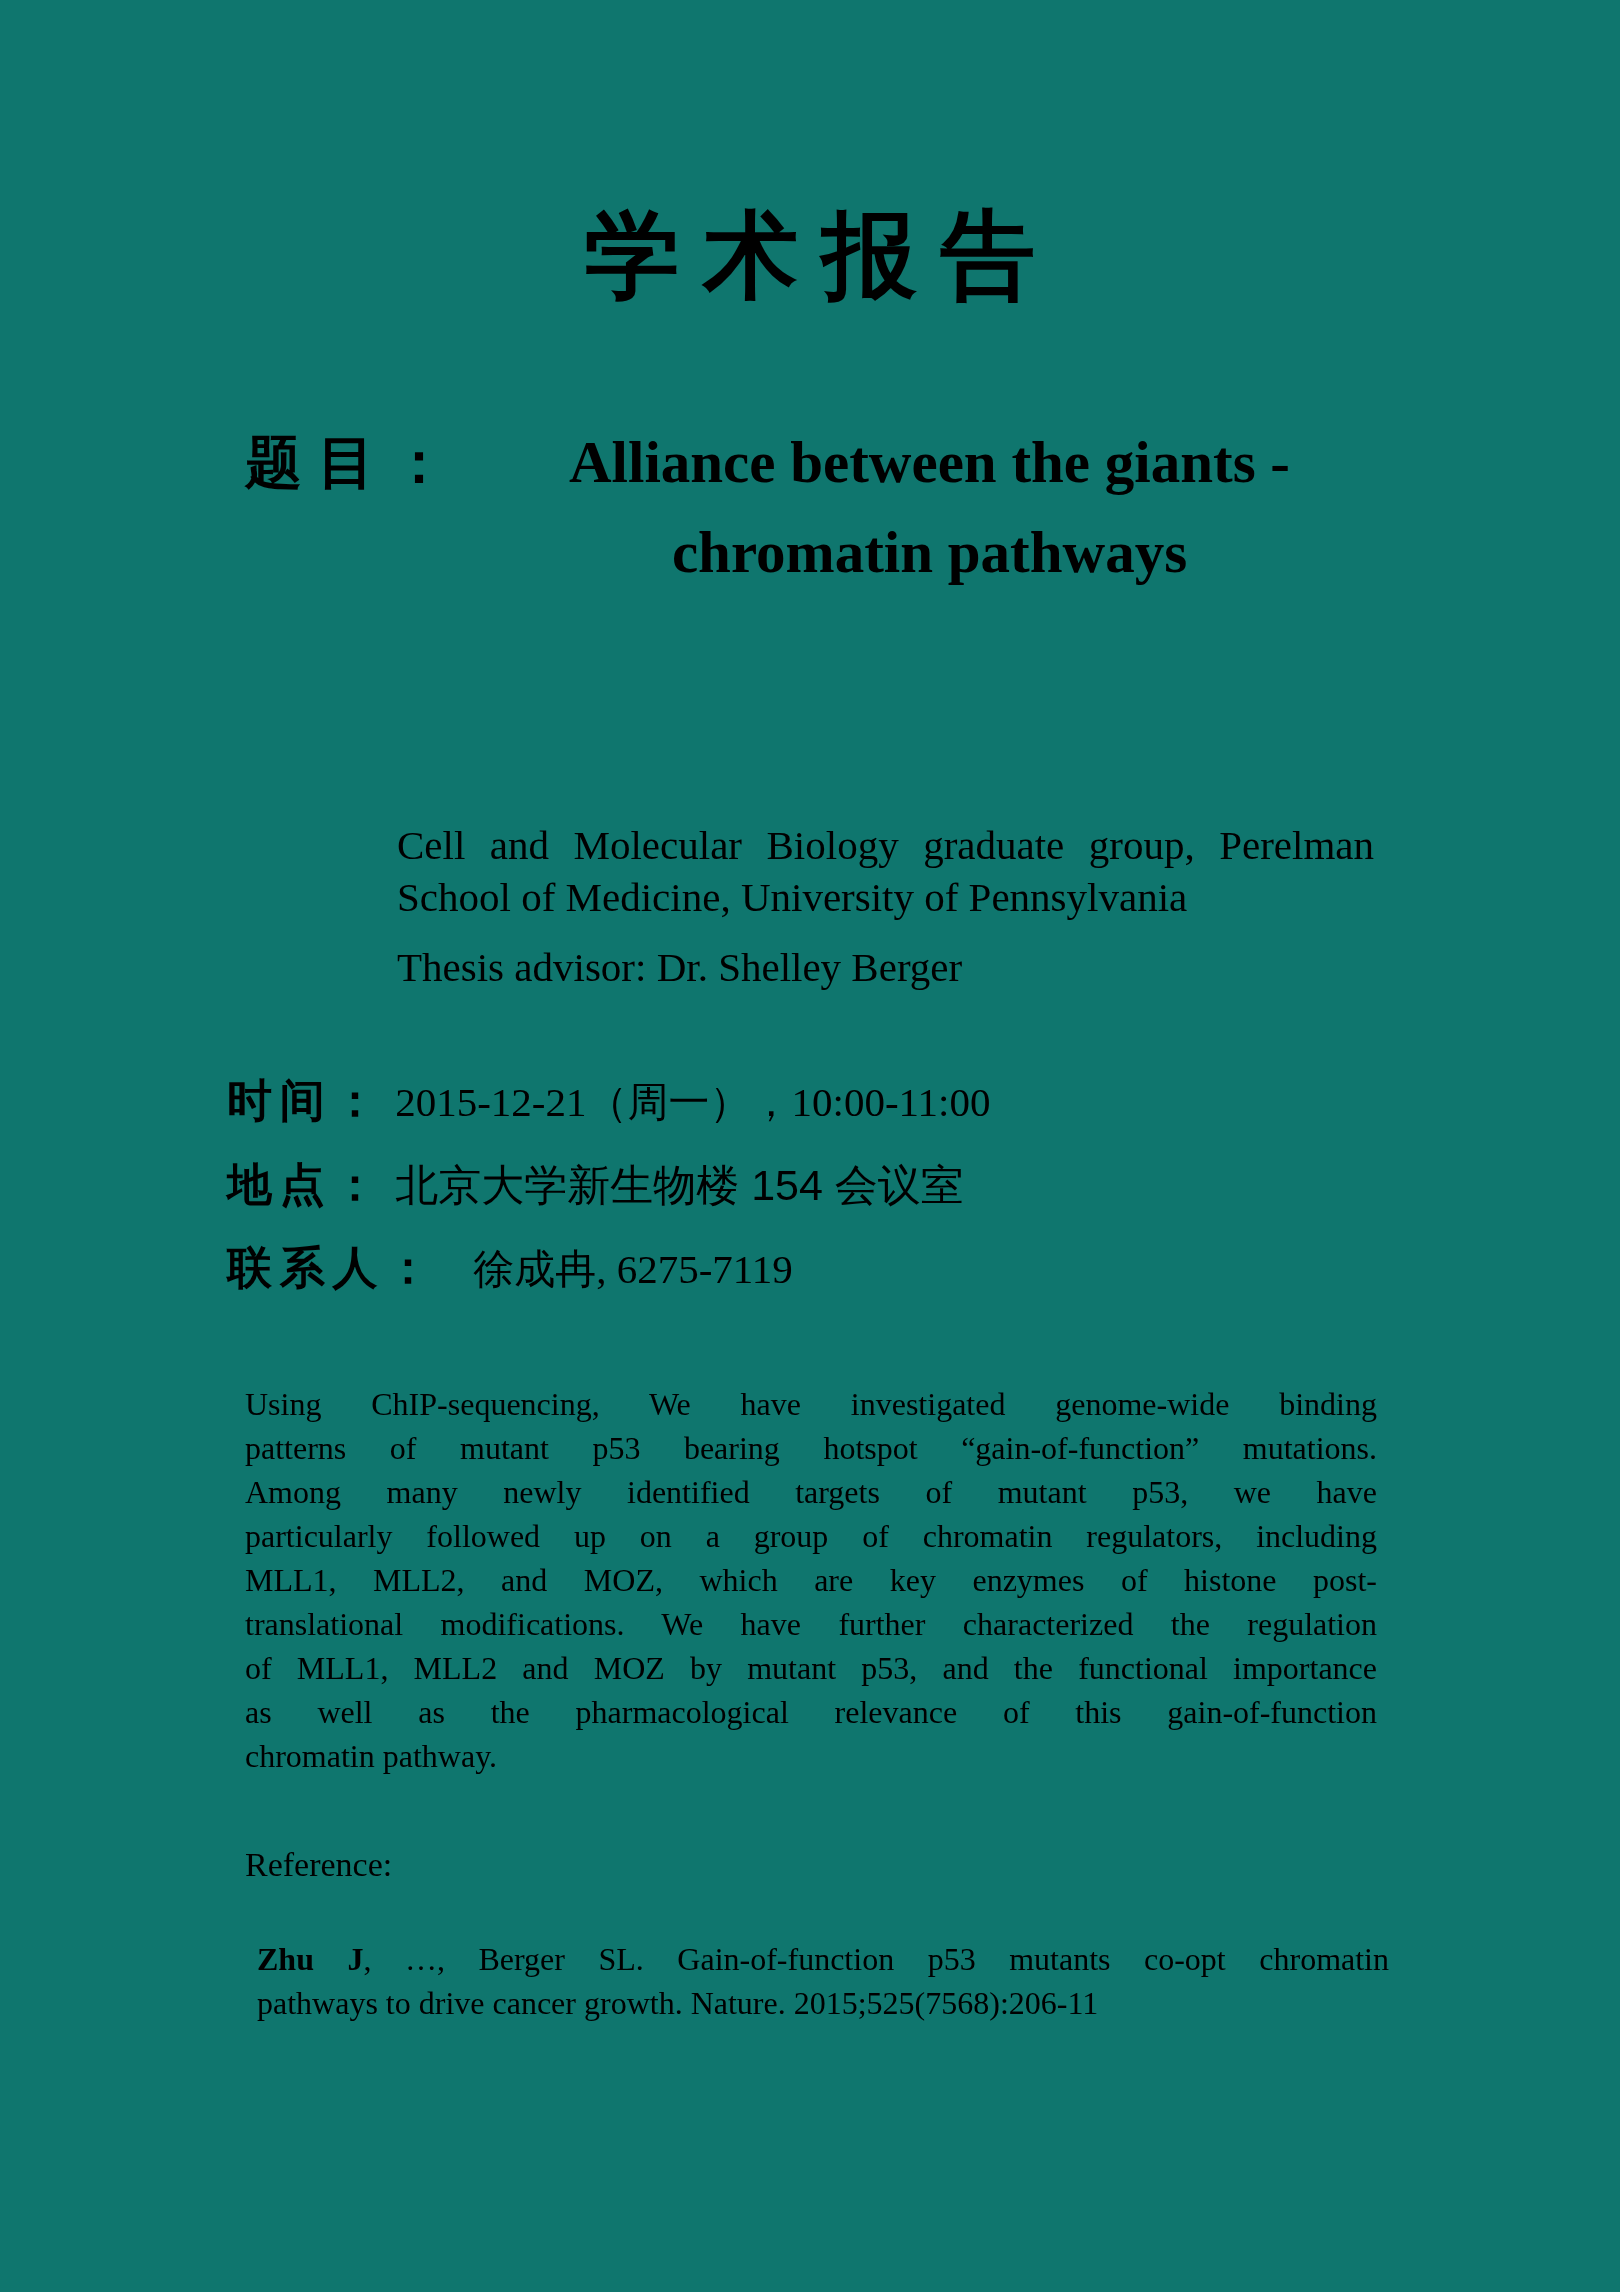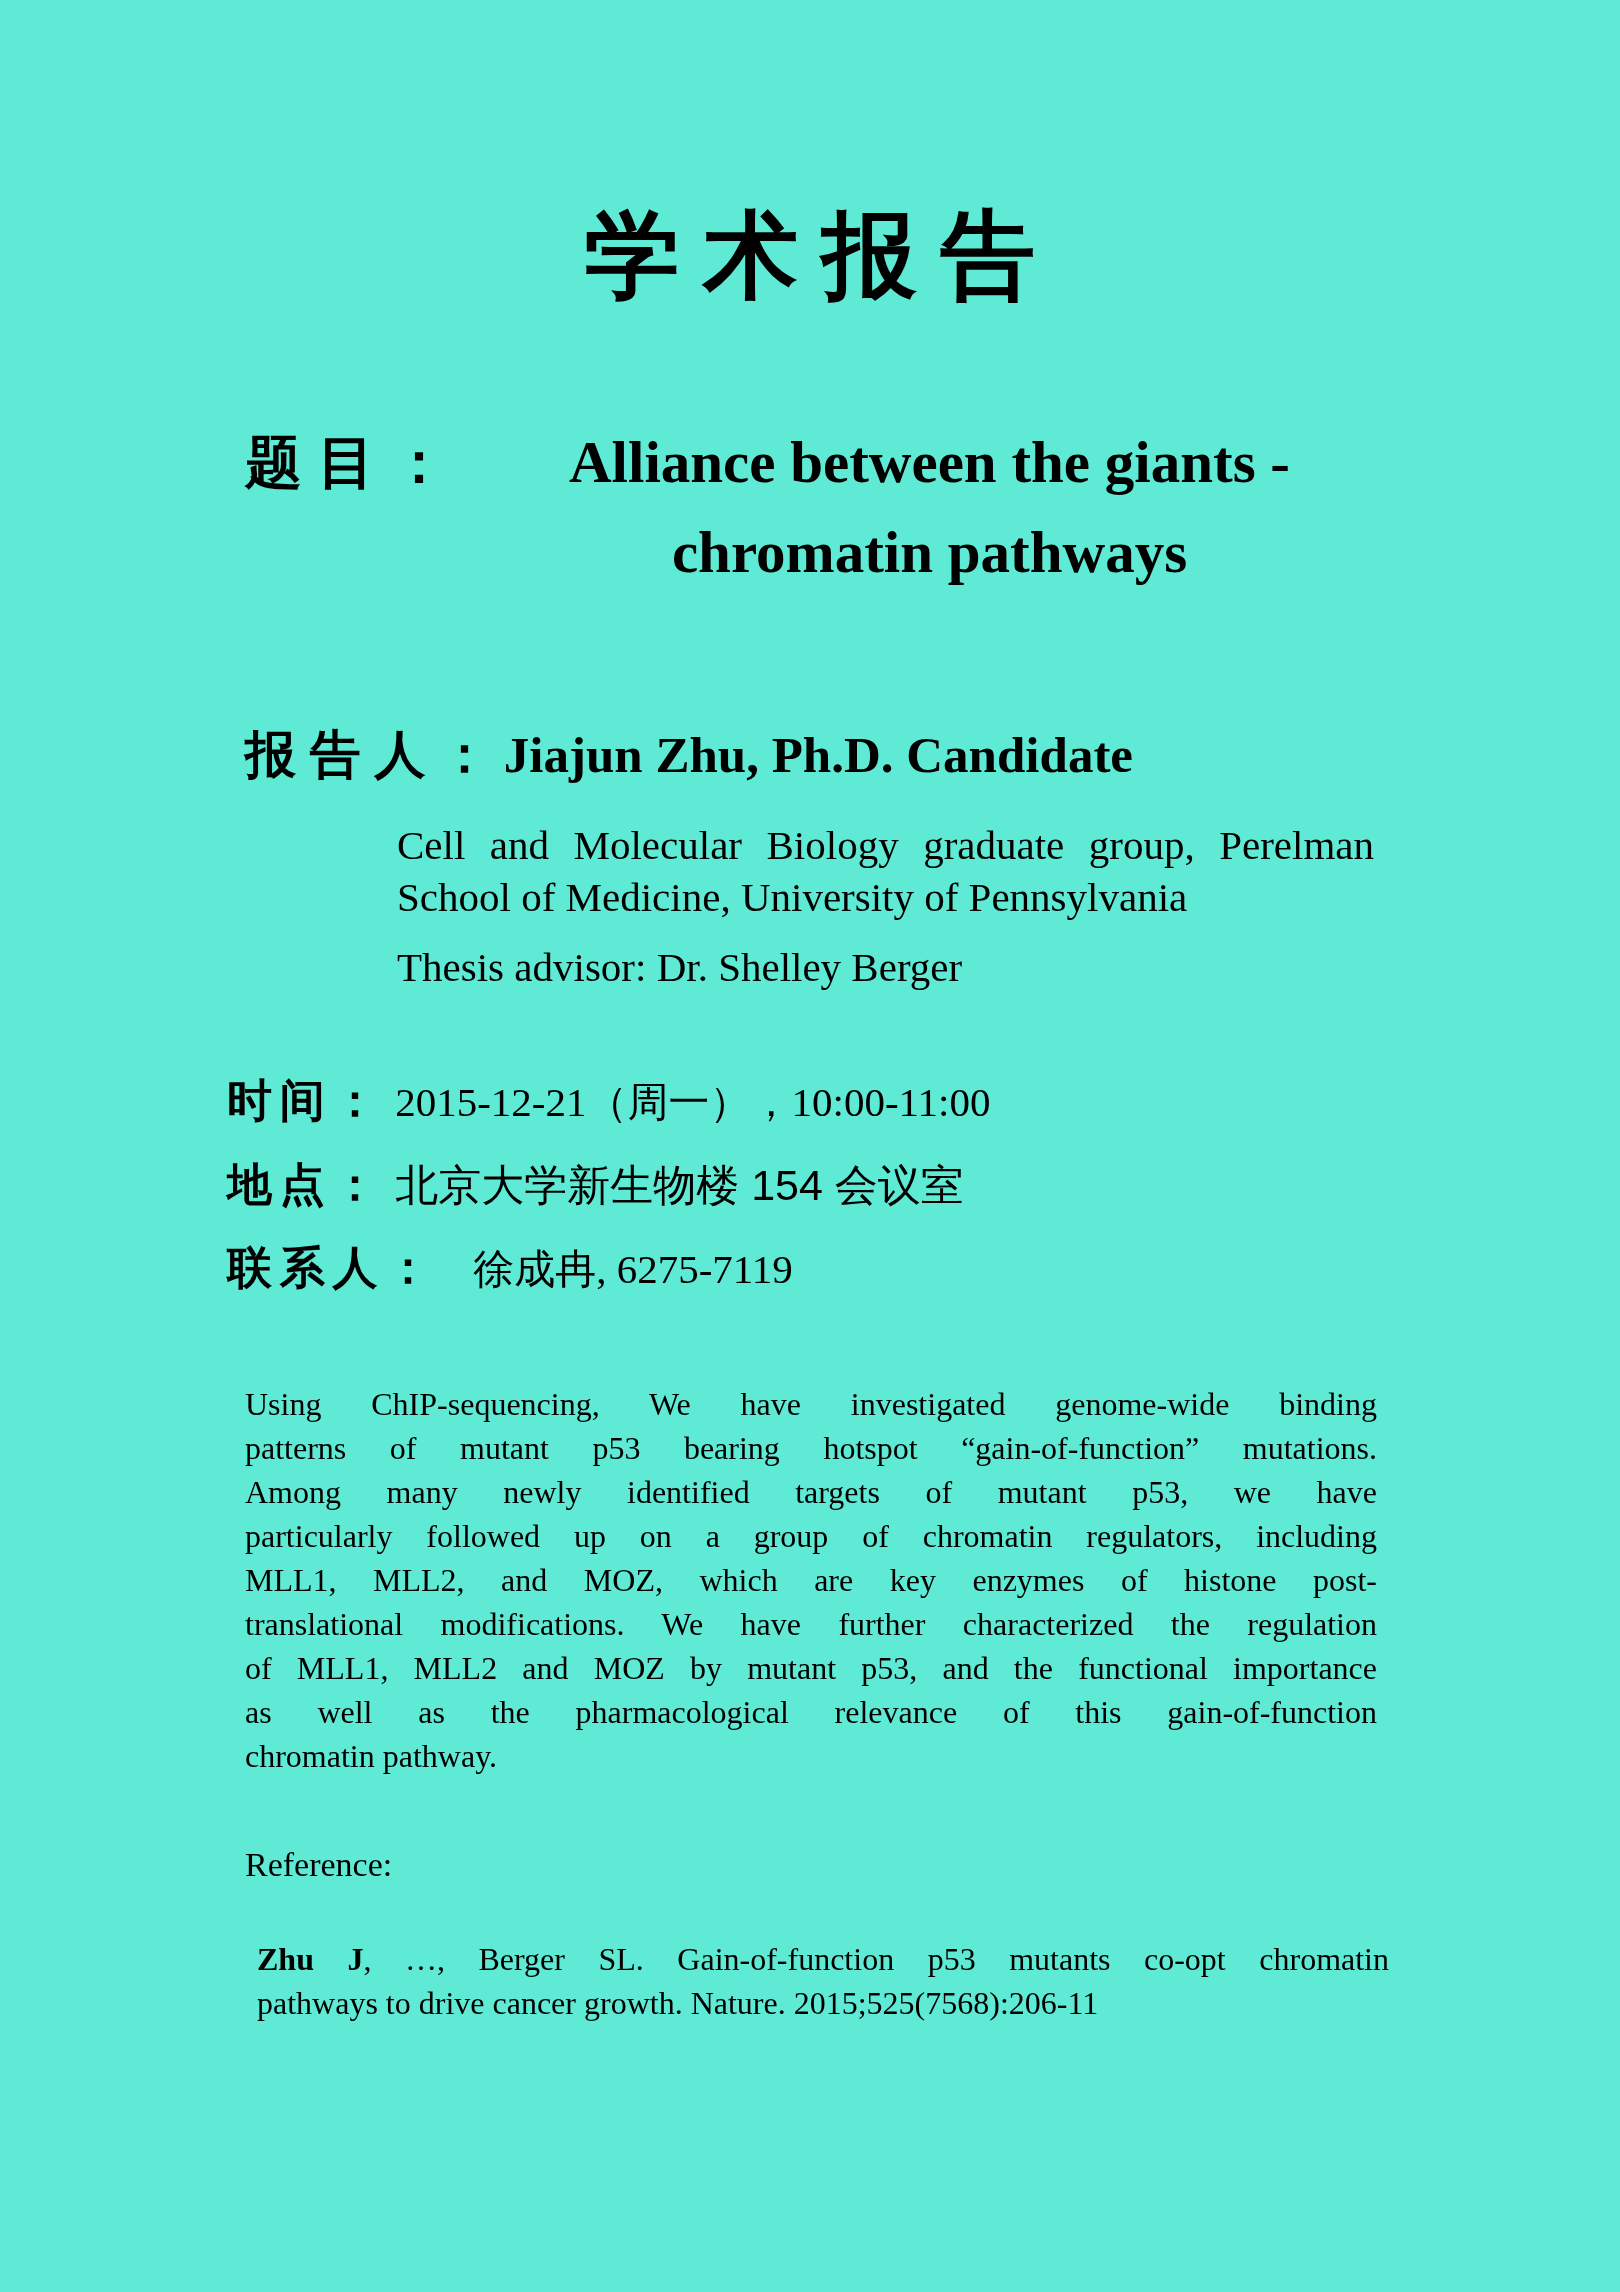--- a/index.html
+++ b/index.html
@@ -6,21 +6,21 @@
     html, body {
       margin: 0;
       padding: 0;
       background: #888;
     }
     .page {
       position: relative;
       width: 1620px;
       height: 2293px;
       margin: 0 auto;
-      background: #5eead4;
+      background: #0f766e;
       color: #000000;
       overflow: hidden;
       font-family: "Liberation Serif", "DejaVu Serif", serif;
     }
 
     
     .main-title {
       position: absolute;
       top: 201px;
       left: 0;
@@ -183,24 +183,20 @@
   <h1 class="main-title">学术报告</h1>
 
   <div class="topic-row">
     <span class="topic-label"><span>题目</span><span>：</span></span>
     <div class="topic-title">
       <div class="tline">Alliance between the giants -</div>
       <div class="tline">chromatin pathways</div>
     </div>
   </div>
 
-  <div class="speaker-row">
-    <span class="speaker-label"><span>报告人</span><span>：</span></span>
-    <span class="speaker-name">Jiajun Zhu, Ph.D. Candidate</span>
-  </div>
 
   <div class="affiliation">
     <div class="jline">Cell and Molecular Biology graduate group, Perelman</div>
     <div class="lline">School of Medicine, University of Pennsylvania</div>
   </div>
 
   <div class="advisor">Thesis advisor: Dr. Shelley Berger</div>
 
   <div class="meta-row time">
     <span class="meta-label"><span>时间</span><span>：</span></span>

